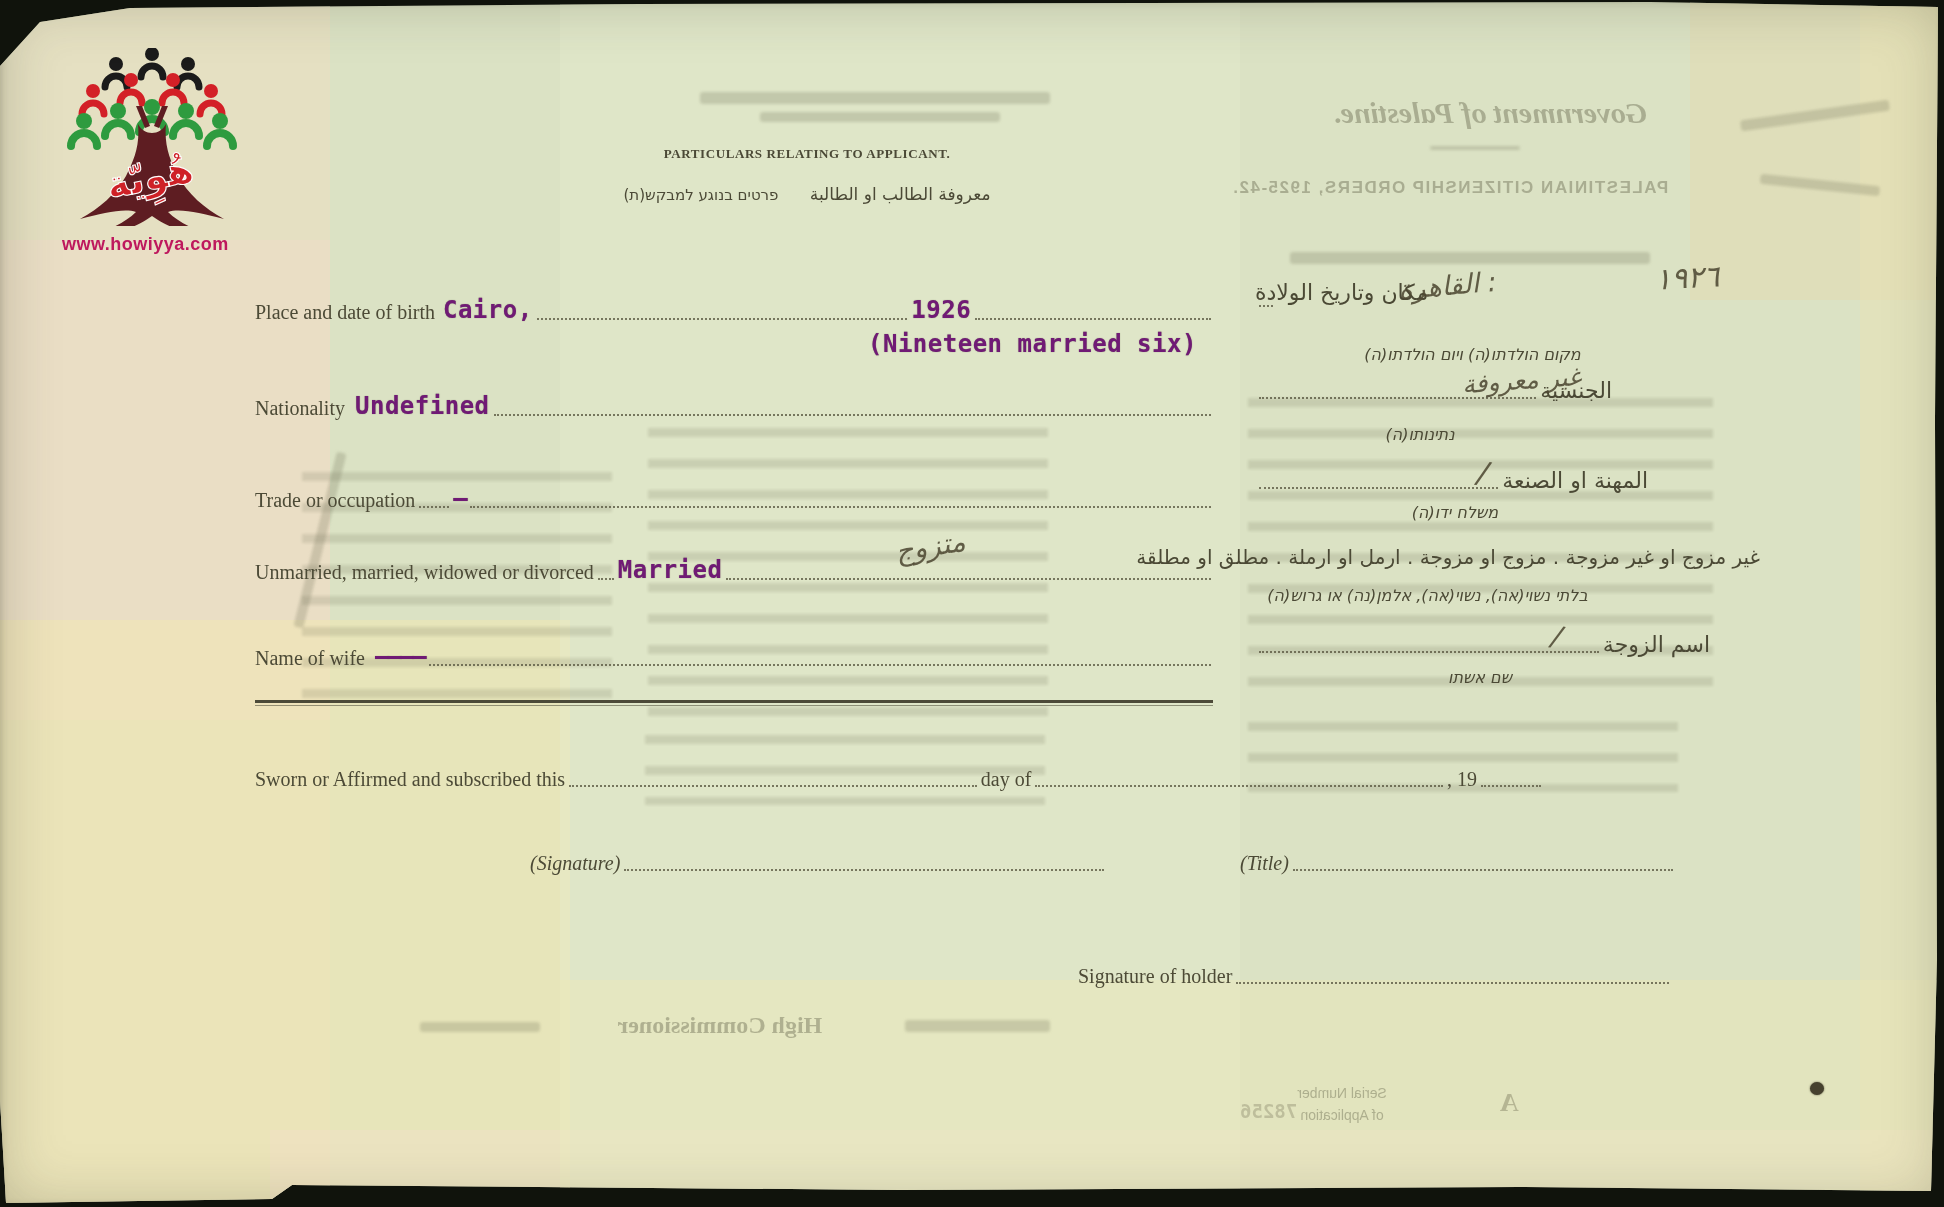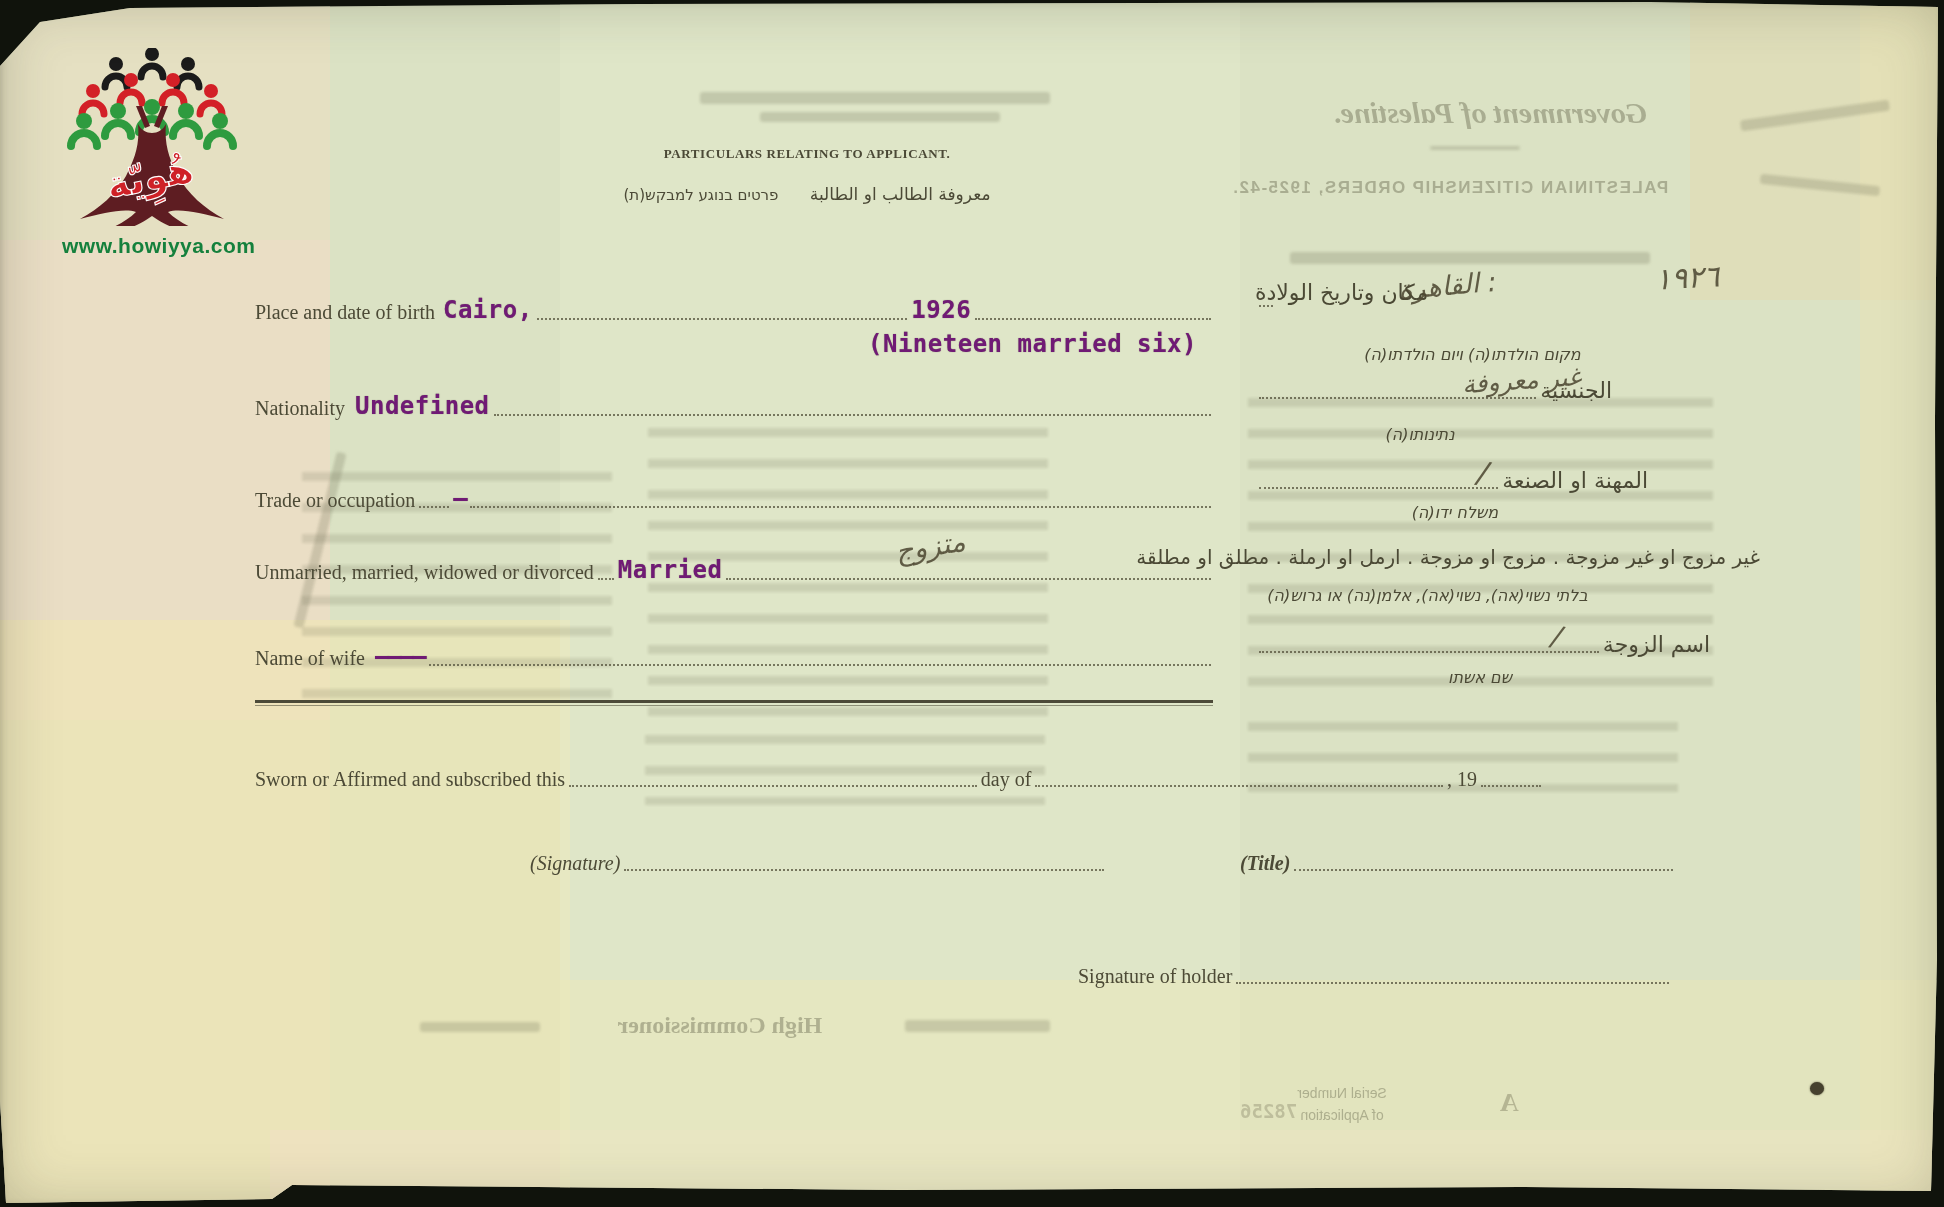--- a/index.html
+++ b/index.html
@@ -28,21 +28,21 @@
   .hand{position:absolute;font-family:"DejaVu Sans",sans-serif;font-style:italic;color:rgba(78,73,51,.88);white-space:nowrap;}
   .smudge{filter:blur(.7px);letter-spacing:-2px;}
   .rule{position:absolute;left:255px;top:700px;width:958px;height:3px;background:#4c4a38;}
   .rule:after{content:"";position:absolute;left:0;top:5px;width:100%;height:1px;background:rgba(76,74,56,.55);}
   .heading{position:absolute;left:407px;top:146px;width:800px;text-align:center;color:#4b4936;}
   .heading .t{font-size:13px;font-weight:bold;letter-spacing:.6px;text-align:center;}
   .heading .sub{margin-top:22px;font-family:"DejaVu Sans",sans-serif;font-size:17px;}
   .heading .sub .hebrew{font-size:15px;margin-right:26px;}
   .logo{position:absolute;left:52px;top:48px;width:230px;}
   .logo .url{margin-top:4px;margin-left:10px;font-family:"Liberation Sans",sans-serif;
-             font-weight:bold;font-size:21px;color:#15803d;letter-spacing:.5px;}
+             font-weight:bold;font-size:18px;color:#be185d;letter-spacing:.5px;}
   .inkdot{position:absolute;left:1810px;top:1082px;width:14px;height:13px;border-radius:50%;
           background:#46412f;box-shadow:0 0 2px rgba(60,55,35,.8);}
   .sig-italic{font-style:italic;}
 </style>
 </head>
 <body>
 
 <div class="scan">
   <div class="paper">
 
@@ -230,21 +230,21 @@
       <span class="lbl">day of</span>
       <span class="leader" style="flex:1.1;"></span>
       <span class="lbl">, 19</span>
       <span class="leader" style="flex:0 0 60px;"></span>
     </div>
 
     <div class="row en" style="top:852px;left:530px;width:578px;align-items:flex-end;">
       <span class="lbl sig-italic">(Signature)</span>
       <span class="leader"></span>
     </div>
-    <div class="row en" style="top:852px;left:1240px;width:437px;font-weight:bold;">
+    <div class="row en" style="top:852px;left:1240px;width:437px;">
       <span class="lbl sig-italic">(Title)</span>
       <span class="leader"></span>
     </div>
 
     <div class="row en" style="top:965px;left:1078px;width:595px;">
       <span class="lbl">Signature of holder</span>
       <span class="leader"></span>
     </div>
 
     <div class="inkdot"></div>

